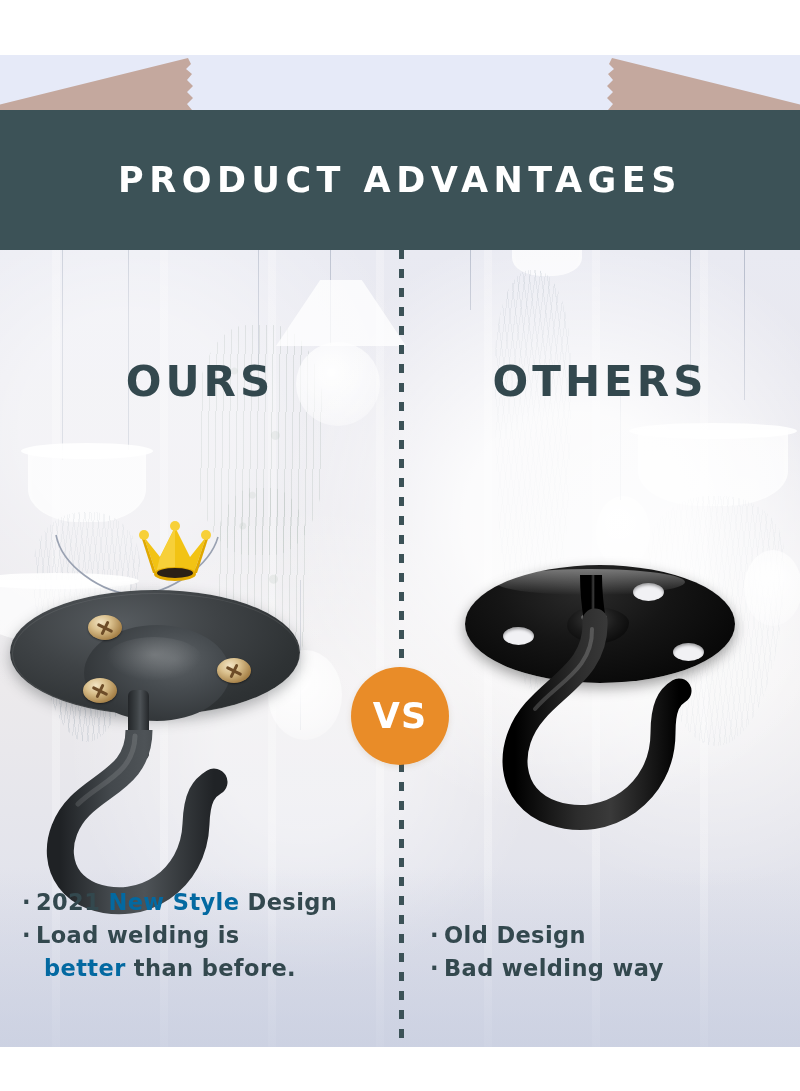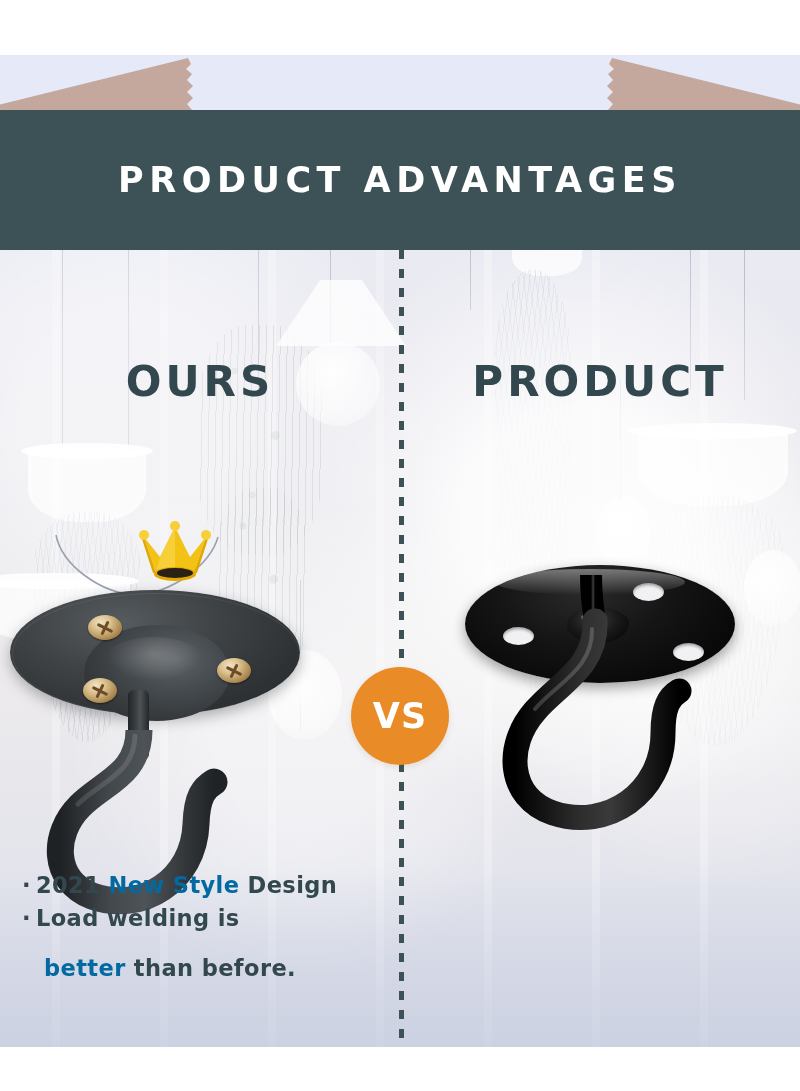--- a/index.html
+++ b/index.html
@@ -86,21 +86,21 @@
 
   
   .bullets{position:absolute;bottom:62px;color:#33484e;
      font-size:22.5px;font-weight:700;line-height:33px;letter-spacing:.4px;
      font-family:"DejaVu Sans", sans-serif;}
   .bullets.left{left:22px;width:370px;}
   .bullets.right{left:430px;width:360px;}
   .bullet-row{white-space:nowrap;}
   .bullet-dot{display:inline-block;width:14px;}
   .hl{color:#0369a1;}
-  .bullets.left .wrap2{padding-left:22px;white-space:nowrap;margin-top:17px;}
+  .bullets.left .wrap2{padding-left:22px;white-space:nowrap;}
 
   
   .product{position:absolute;}
 
   
   .ours{left:10px;top:265px;width:320px;height:400px;}
   .ours .plate{position:absolute;left:0;top:75px;width:290px;height:125px;border-radius:50%;
      background:radial-gradient(ellipse at 38% 26%,#565b5f 0%,#3f4346 38%,#2e3234 72%,#26292b 100%);
      box-shadow:0 5px 14px rgba(40,45,50,.35);}
   .ours .plate-edge{position:absolute;left:2px;top:78px;width:286px;height:120px;border-radius:50%;
@@ -225,21 +225,21 @@
       <div class="ghost moss" style="left:648px;top:246px;width:136px;height:250px;"></div>
 
       <div class="ghost bulb" style="left:596px;top:246px;width:54px;height:72px;"></div>
       <div class="ghost wire" style="left:620px;top:130px;height:120px;"></div>
       <div class="ghost bulb" style="left:744px;top:300px;width:58px;height:76px;"></div>
 
       <div class="bg-wash"></div>
       <div class="bg-floor"></div>
 
       <div class="col-head left">OURS</div>
-      <div class="col-head right">PRODUCT</div>
+      <div class="col-head right">OTHERS</div>
 
       <div class="product ours">
 
         <svg class="wirehang" viewBox="0 0 170 66">
           <path d="M4,0 C10,30 48,58 84,60 C120,58 158,30 166,2" fill="none" stroke="#9aa2b2" stroke-width="1.6"></path>
         </svg>
 
         <svg class="crown" viewBox="0 0 86 86">
           <path d="M12,22 L24,58 L62,58 L74,22 L58,42 L43,12 L28,42 Z" fill="#F2C314"></path>
           <path d="M43,12 L28,42 L24,58 L43,58 Z" fill="#F7D039"></path>
@@ -313,16 +313,24 @@
           <span class="bullet-dot">·</span><span>2021 </span><span class="hl">New Style</span><span> Design</span>
         </div>
         <div class="bullet-row">
           <span class="bullet-dot">·</span><span>Load welding is</span>
         </div>
         <div class="wrap2">
           <span class="hl">better</span><span> than before.</span>
         </div>
       </div>
 
+      <div class="bullets right">
+        <div class="bullet-row">
+          <span class="bullet-dot">·</span><span>Old Design</span>
+        </div>
+        <div class="bullet-row">
+          <span class="bullet-dot">·</span><span>Bad welding way</span>
+        </div>
+      </div>
 
     </div>
   </div>
 </div>
 
 </body></html>

